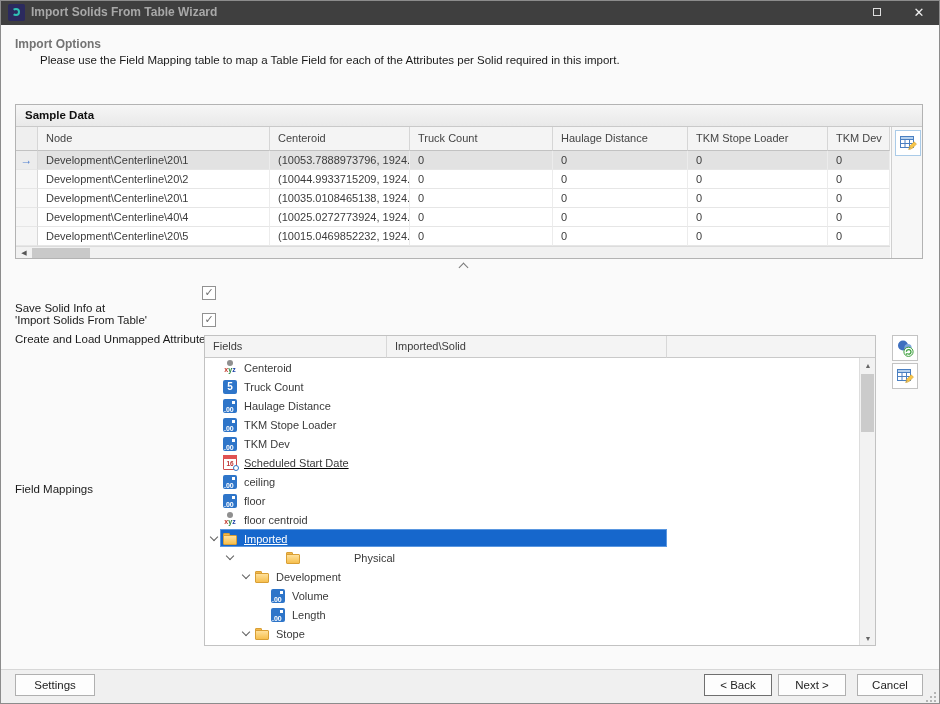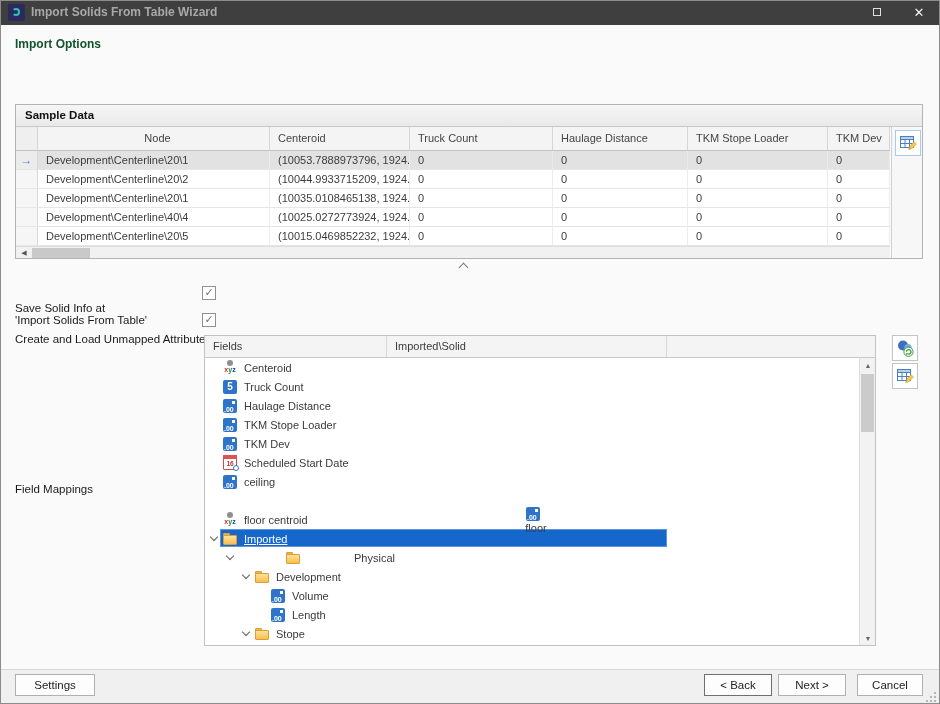--- a/index.html
+++ b/index.html
@@ -9,21 +9,21 @@
   
   .titlebar{position:absolute;left:0;top:0;width:100%;height:24px;background:#3f3f3f;}
   .app-icon{position:absolute;left:7px;top:3px;width:17px;height:17px;background:#2b2a5e;border-radius:2px;}
   .app-icon i{position:absolute;left:3.5px;top:3.5px;width:8px;height:8px;border:2px solid #2fc1b4;border-radius:50%;border-left-color:transparent;}
   .title-text{position:absolute;left:30px;top:4px;font-size:12px;font-weight:bold;color:#a8a8a8;}
   .tb-max{position:absolute;left:856px;top:0;width:40px;height:24px;text-align:center;}
   .tb-max i{display:inline-block;margin-top:7px;width:8px;height:8px;border:1.5px solid #dedede;}
   .tb-close{position:absolute;left:896px;top:0;width:44px;height:24px;color:#efefef;font-size:13px;text-align:center;line-height:23px;}
 
   
-  .hdr-title{position:absolute;left:14px;top:36px;font-size:12px;font-weight:bold;color:#14532d;}
+  .hdr-title{position:absolute;left:14px;top:36px;font-size:12px;font-weight:bold;color:#737373;}
   .hdr-desc{position:absolute;left:39px;top:53px;font-size:11.5px;color:#1a1a1a;}
 
   
   .groupbox{position:absolute;left:14px;top:103px;width:908px;height:155px;border:1px solid #b3b3b3;background:#fbfbfb;}
   .group-head{position:absolute;left:0;top:0;width:100%;height:22px;background:linear-gradient(#f6f6f6,#e9e9e9);border-bottom:1px solid #c9c9c9;font-size:11.5px;font-weight:bold;color:#111;line-height:21px;padding-left:9px;}
 
   .grid{position:absolute;left:0;top:22px;width:874px;height:131px;background:#fff;}
   .grid-head{position:absolute;left:0;top:0;width:874px;height:24px;}
   .gh-cell{position:absolute;top:0;height:24px;background:#f4f4f4;border-right:1px solid #d6d6d6;border-bottom:1px solid #c2c2c2;font-size:11px;color:#444;line-height:23px;padding-left:8px;white-space:nowrap;overflow:hidden;}
   .gh-cell.ind{background:#efefef;}
@@ -101,27 +101,28 @@
   <div class="titlebar">
     <span class="app-icon">
         <i></i>
       </span>
     <span class="title-text">Import Solids From Table Wizard</span>
     <span class="tb-max"><i></i></span>
     <span class="tb-close">✕</span>
   </div>
 
   <div class="hdr-title">Import Options</div>
+  <div class="hdr-desc">Please use the Field Mapping table to map a Table Field for each of the Attributes per Solid required in this import.</div>
 
   <div class="groupbox">
     <div class="group-head">Sample Data</div>
     <div class="grid">
       <div class="grid-head" id="grid-head">
           <div class="gh-cell ind" style="left: 0px; width: 22px;"></div>
-          <div class="gh-cell" style="left: 22px; width: 232px; text-align: center;">Node</div>
+          <div class="gh-cell" style="left: 22px; width: 232px;">Node</div>
           <div class="gh-cell" style="left: 254px; width: 140px;">Centeroid</div>
           <div class="gh-cell" style="left: 394px; width: 143px;">Truck Count</div>
           <div class="gh-cell" style="left: 537px; width: 135px;">Haulage Distance</div>
           <div class="gh-cell" style="left: 672px; width: 140px;">TKM Stope Loader</div>
           <div class="gh-cell" style="left: 812px; width: 62px;">TKM Dev</div>
         </div>
       <div class="grid-body" id="grid-body">
           <div class="g-row sel" style="top: 0px;">
             <div class="g-cell ind" style="left: 0px; width: 22px;"><span class="row-arrow">→</span></div>
             <div class="g-cell" style="left: 22px; width: 232px;">Development\Centerline\20\1</div>
@@ -237,38 +238,38 @@
           <span class="t-lbl">TKM Stope Loader</span>
         </div>
         <div class="t-row" style="padding-left: 2px;">
           <span class="exp"></span>
           <span class="ti decimal">
             <i class="dsq"></i>
             <span class="dtx">.00</span>
           </span>
           <span class="t-lbl">TKM Dev</span>
         </div>
-        <div class="t-row" style="padding-left: 2px;">
+        <div class="t-row" style="padding-left: 2px; text-decoration: underline;">
           <span class="exp"></span>
           <span class="ti date">
             <i class="cal-top"></i>
             <span class="cal-n">16</span>
             <i class="clk"></i>
           </span>
           <span class="t-lbl">Scheduled Start Date</span>
         </div>
         <div class="t-row" style="padding-left: 2px;">
           <span class="exp"></span>
           <span class="ti decimal">
             <i class="dsq"></i>
             <span class="dtx">.00</span>
           </span>
           <span class="t-lbl">ceiling</span>
         </div>
-        <div class="t-row" style="padding-left: 2px; flex-direction: column;">
+        <div class="t-row" style="padding-left: 2px;">
           <span class="exp"></span>
           <span class="ti decimal">
             <i class="dsq"></i>
             <span class="dtx">.00</span>
           </span>
           <span class="t-lbl">floor</span>
         </div>
         <div class="t-row" style="padding-left: 2px;">
           <span class="exp"></span>
           <span class="ti xyz">

